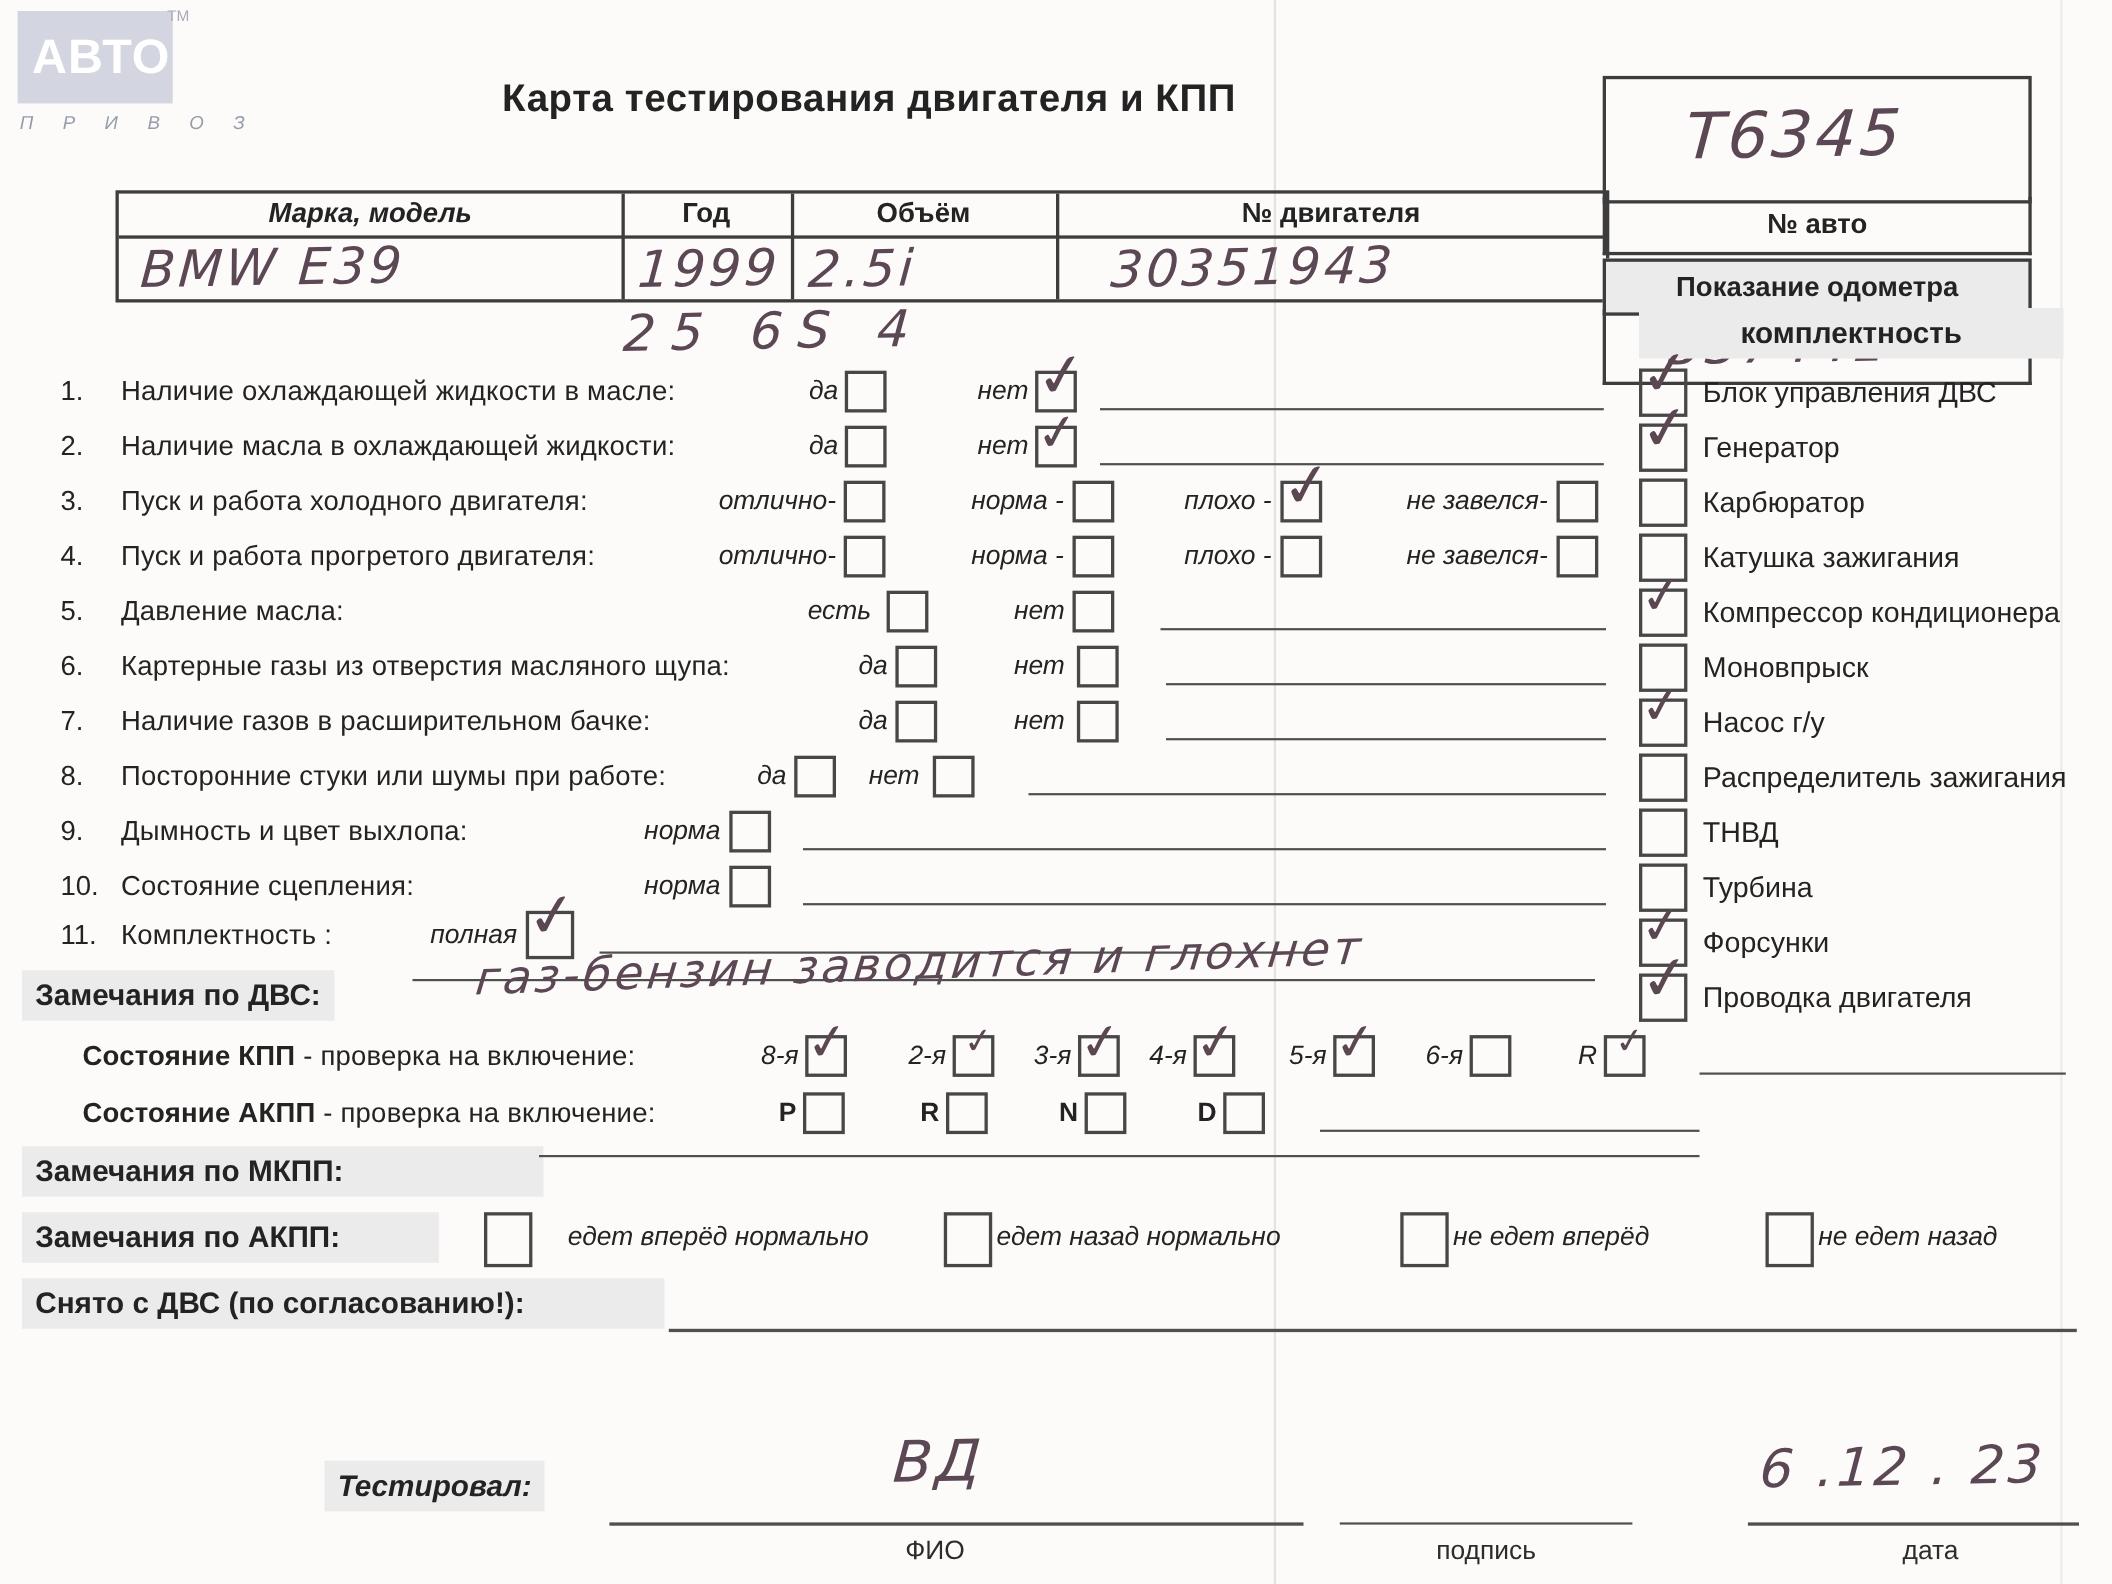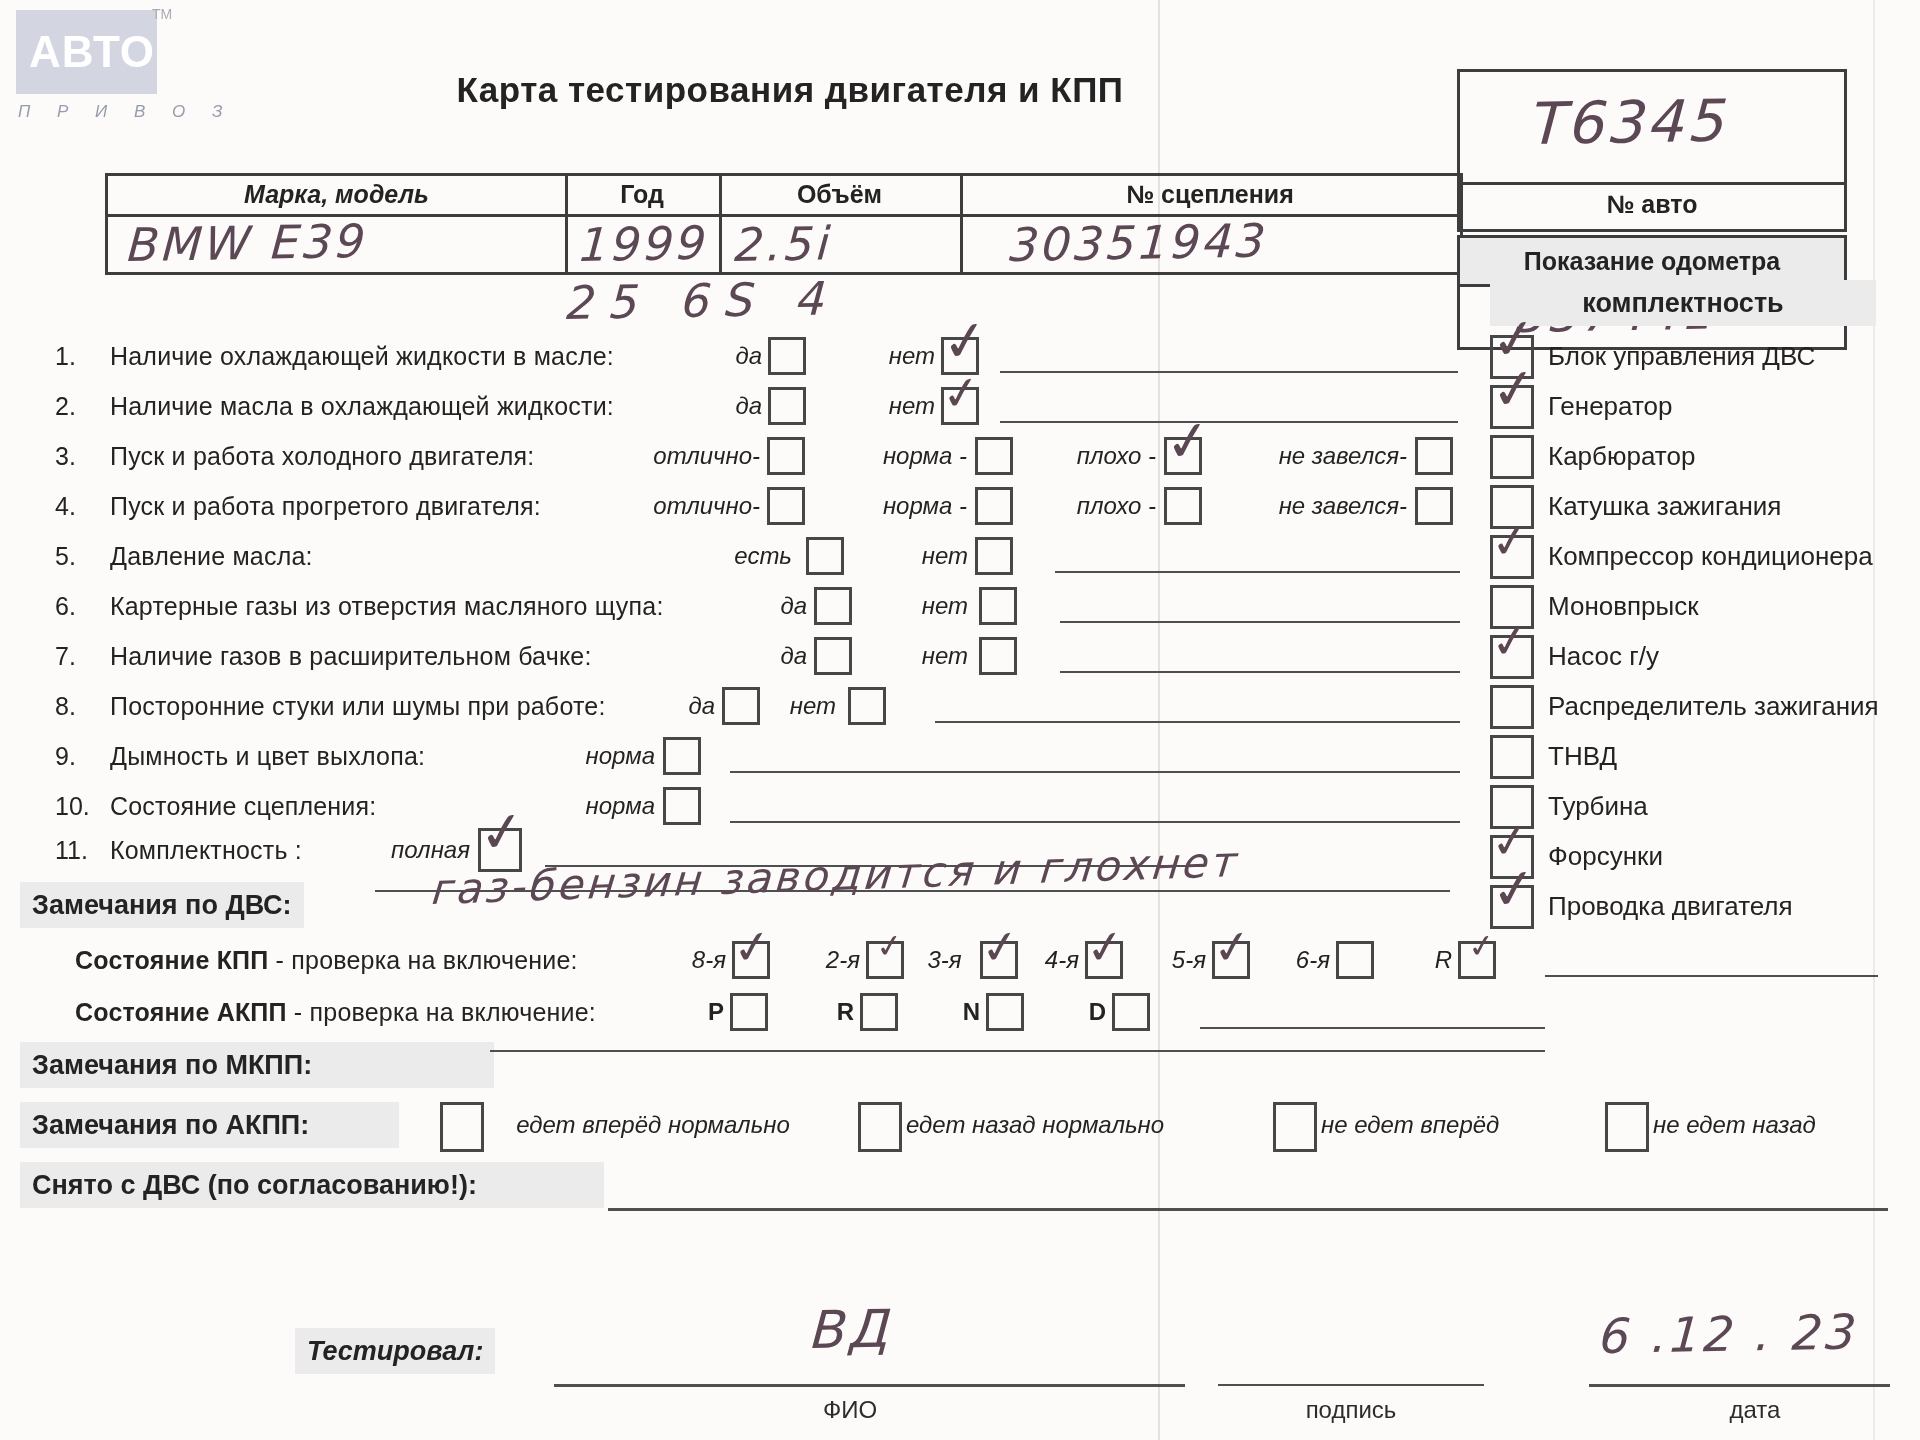--- a/index.html
+++ b/index.html
@@ -62,21 +62,21 @@
   </div>
   <div class="abs cellhead" style="left:1457px;top:179px;width:384px;height:50px;line-height:50px;border:3px solid #3d3d3d;border-top:none;">
     <span>№ авто</span>
   </div>
 
   <div class="abs" style="left:105px;top:173px;width:1352px;height:96px;border:3px solid #3d3d3d;">
     <div class="abs" style="left:0;top:0;width:1352px;height:38px;border-bottom:3px solid #3d3d3d;">
       <div class="abs cellhead" style="left:0;top:0;width:457px;line-height:36px;font-style:italic;">Марка, модель</div>
       <div class="abs cellhead" style="left:457px;top:0;width:154px;line-height:36px;">Год</div>
       <div class="abs cellhead" style="left:611px;top:0;width:241px;line-height:36px;">Объём</div>
-      <div class="abs cellhead" style="left:852px;top:0;width:500px;line-height:36px;">№ сцепления</div>
+      <div class="abs cellhead" style="left:852px;top:0;width:500px;line-height:36px;">№ двигателя</div>
     </div>
     <div class="abs" style="left:457px;top:0;width:0;height:96px;border-left:3px solid #3d3d3d;"></div>
     <div class="abs" style="left:611px;top:0;width:0;height:96px;border-left:3px solid #3d3d3d;"></div>
     <div class="abs" style="left:852px;top:0;width:0;height:96px;border-left:3px solid #3d3d3d;"></div>
     <span class="hw abs" style="left:18px;top:42px;font-size:46px;">BMW E39</span>
     <span class="hw abs" style="left:470px;top:42px;font-size:46px;">1999</span>
     <span class="hw abs" style="left:625px;top:42px;font-size:46px;">2.5i</span>
     <span class="hw abs" style="left:900px;top:42px;font-size:46px;">30351943</span>
   </div>
 
@@ -325,21 +325,21 @@
   <div class="row" style="top:935px;">
     <span class="lbl" style="left:75px;"><span class="boldpart">Состояние КПП</span><span> - проверка на включение:</span></span>
     <span class="opt" style="left:670px;width:56px;">8-я</span>
     <span class="cb" style="left:732px;">
         <i class="mk">✓</i>
       </span>
     <span class="opt" style="left:800px;width:60px;">2-я</span>
     <span class="cb" style="left:866px;">
         <i class="mk sm">✓</i>
       </span>
-    <span class="opt" style="left:915px;width:59px;text-align:center;">3-я</span>
+    <span class="opt" style="left:915px;width:59px;">3-я</span>
     <span class="cb" style="left:980px;">
         <i class="mk">✓</i>
       </span>
     <span class="opt" style="left:1022px;width:57px;">4-я</span>
     <span class="cb" style="left:1085px;">
         <i class="mk">✓</i>
       </span>
     <span class="opt" style="left:1148px;width:58px;">5-я</span>
     <span class="cb" style="left:1212px;">
         <i class="mk">✓</i>

